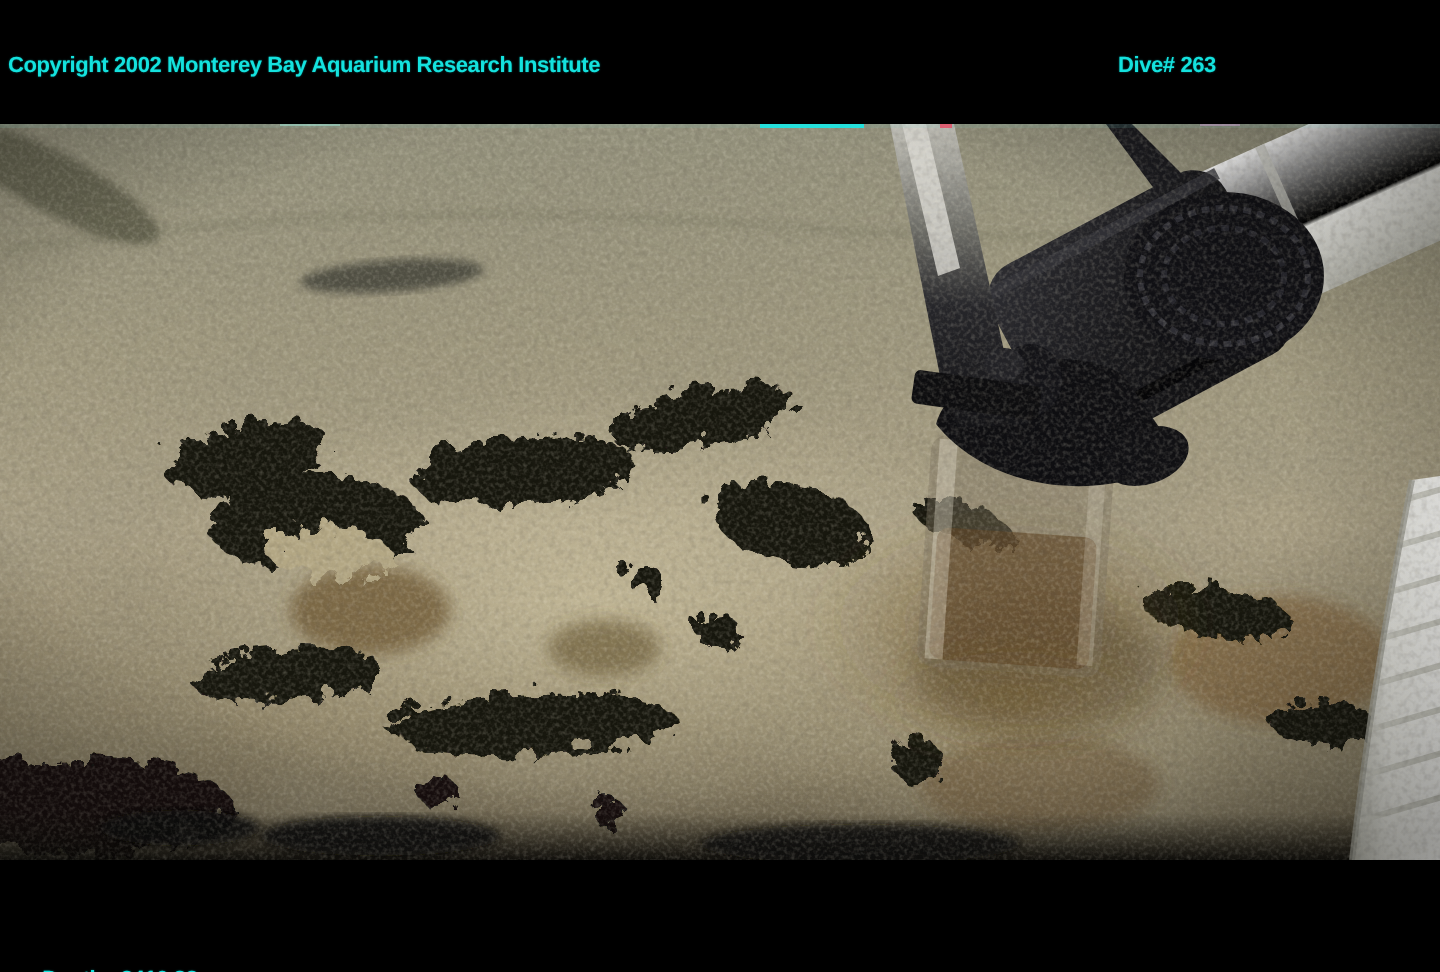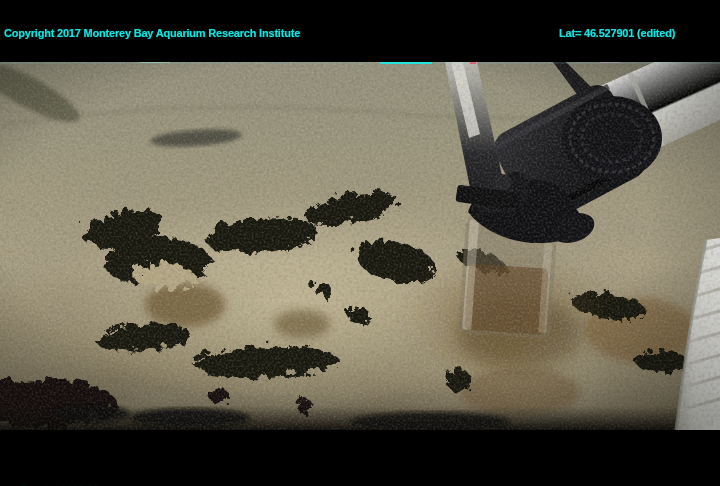--- a/index.html
+++ b/index.html
@@ -25,26 +25,27 @@
   .photo{position:absolute;top:62px;left:0;width:720px;height:368px;overflow:hidden;background:#8f8c77;}
   svg{display:block;}
 </style>
 </head>
 <body>
 
 <div class="screen">
 
   <div class="bar bar-top">
     <div class="tl-lines ovl">
-      <div class="line">Copyright 2017 Monterey Bay Aquarium Research Institute</div>
+      <div class="line">Copyright 2002 Monterey Bay Aquarium Research Institute</div>
       <div class="line">DocRicketts/2011/docr263/04_24_35_29.png</div>
       <div class="line">Fri Jul 29 19:45:21 2011 GMT (local +7)  esecs=1311968721</div>
       <div class="line">TorquaratoridaeB sp. 2 (linda): sample-reference D263-A4, comment in jar 11</div>
     </div>
     <div class="tr-lines ovl">
+      <div class="line">Dive# 263</div>
       <div class="line">Lat= 46.527901 (edited)</div>
       <div class="line">Lon= -129.593004</div>
     </div>
   </div>
 
   <div class="photo">
     <svg width="720" height="368" viewBox="0 0 720 368">
       <defs>
         <linearGradient id="seaGrad" x1="0" y1="0" x2="0" y2="1">
           <stop offset="0" stop-color="#92907b"></stop>

